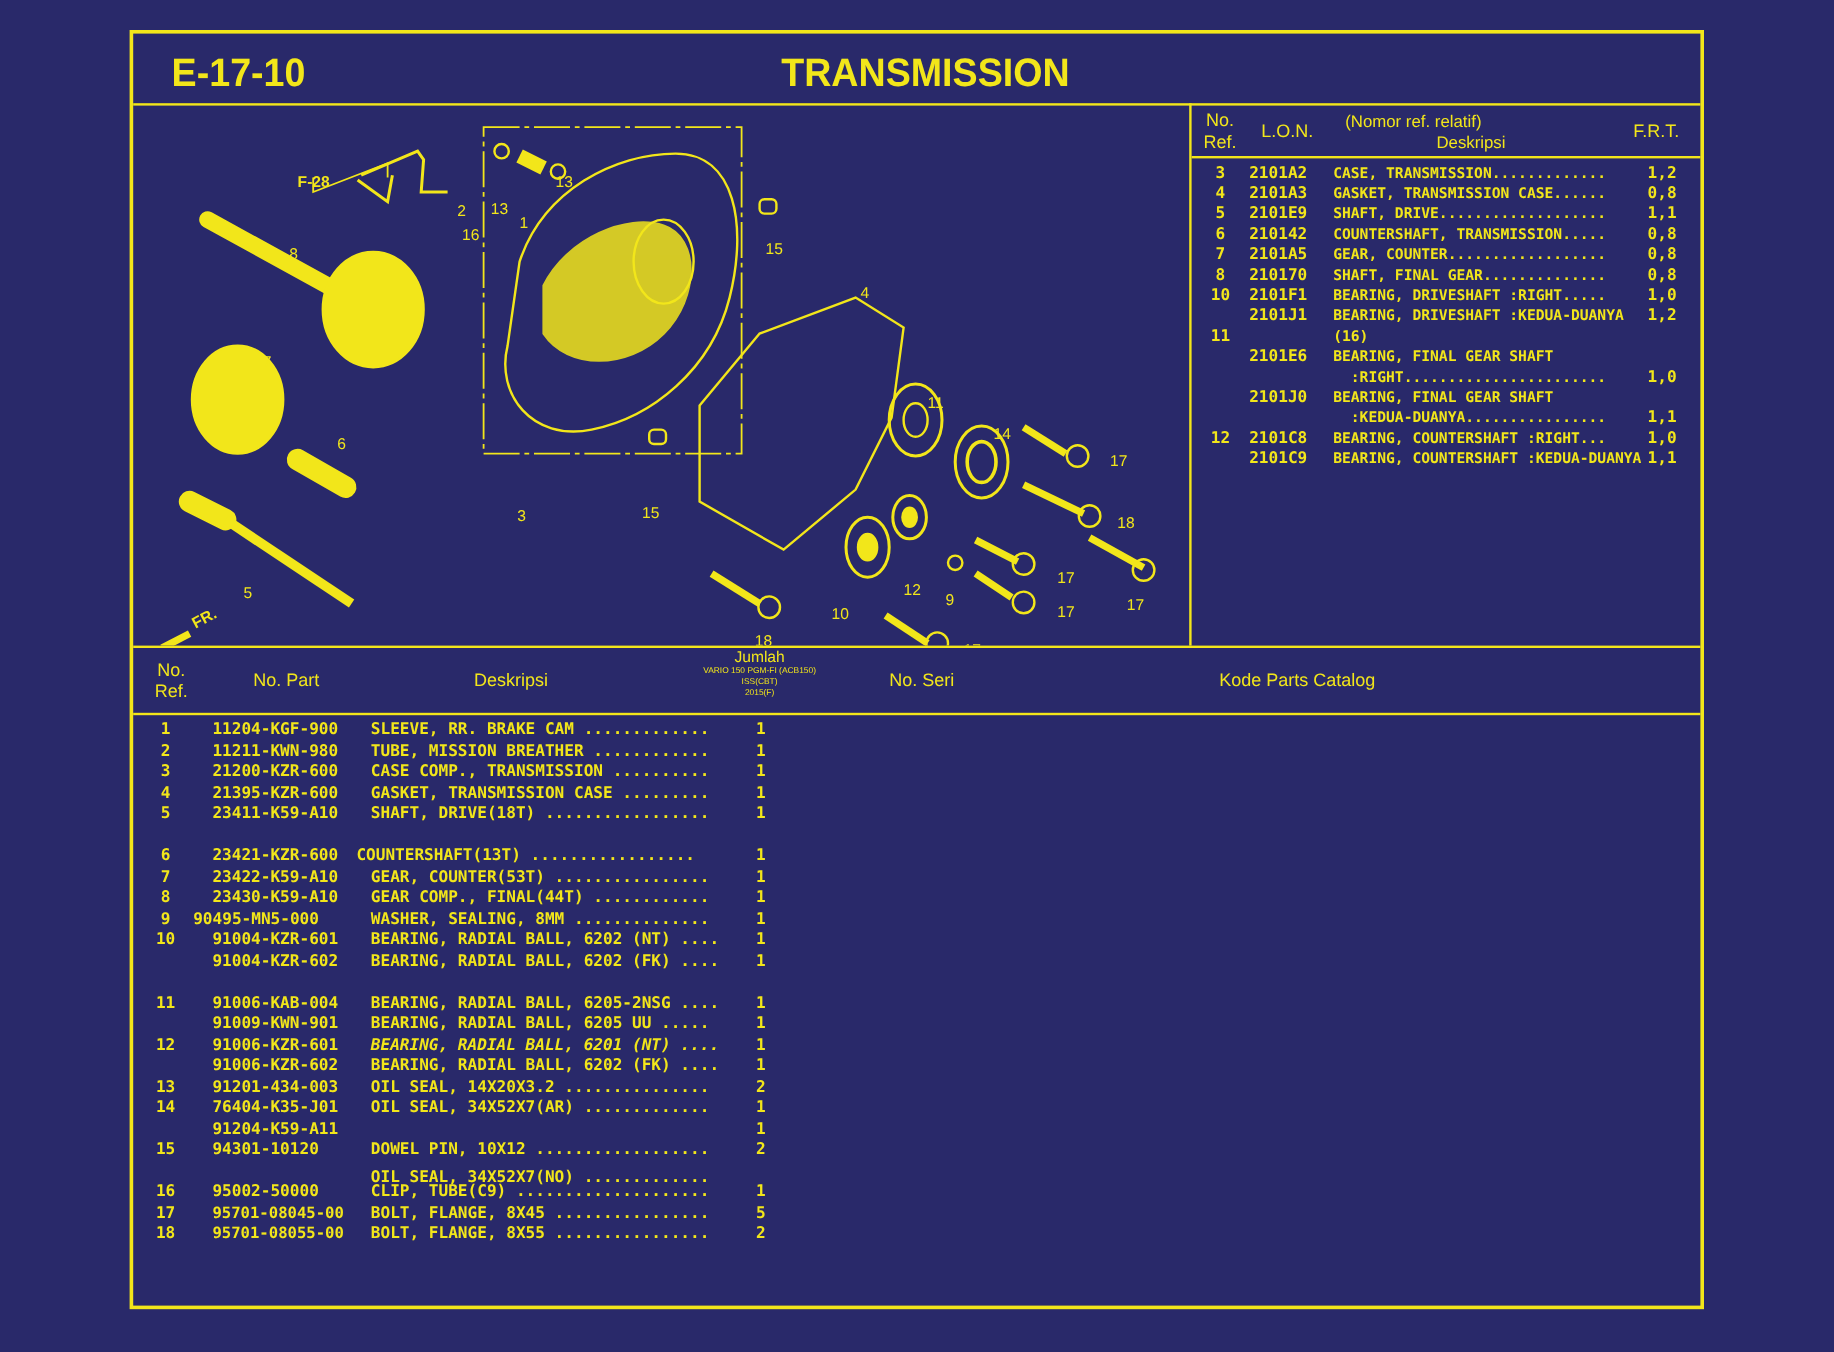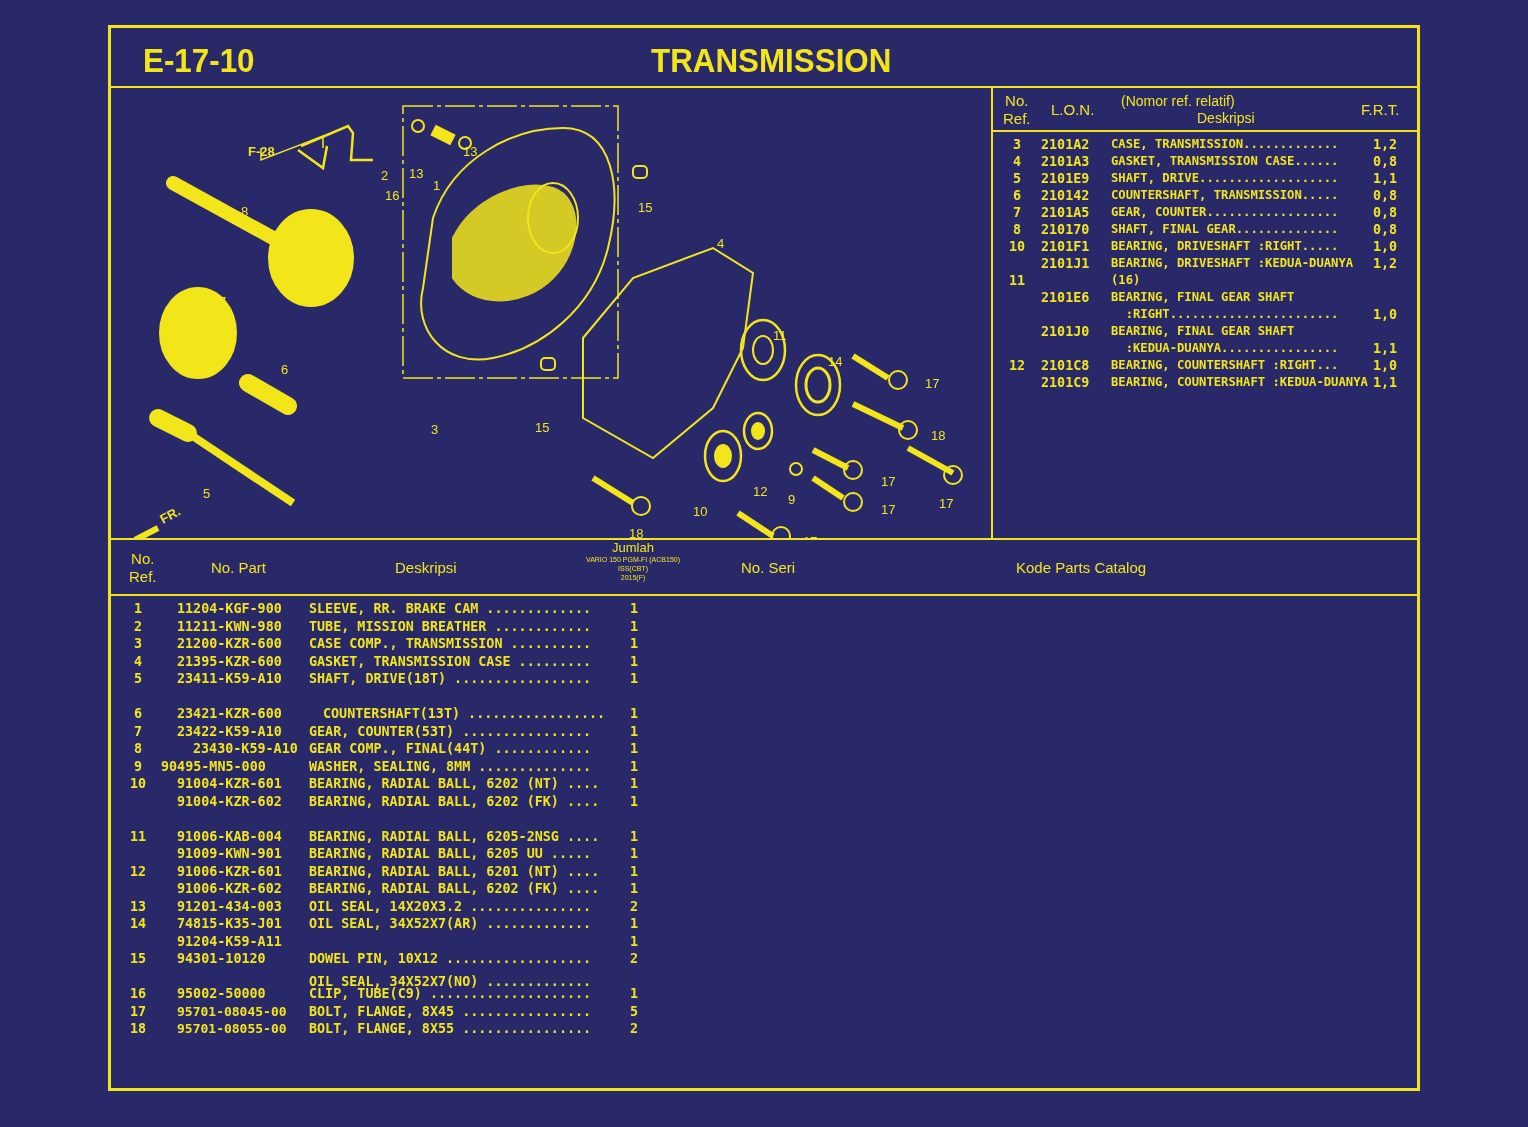--- a/index.html
+++ b/index.html
@@ -184,31 +184,31 @@
     <div class="hdr" style="left:905px;top:19px;">Kode Parts Catalog</div>
   </div>
   <div class="hline" style="left:0;top:566px;width:1306px;"></div>
 
   <div id="parts-rows" style="position:absolute;left:0;top:572px;width:1306px;">
       <div class="part-row mono" style="top: 0px; width: 540px;"><span style="position: absolute; left: 12px; width: 30px; text-align: center;">1</span><span style="position: absolute; left: 66px;">11204-KGF-900</span><span style="position: absolute; left: 198px;">SLEEVE, RR. BRAKE CAM .............</span><span style="position: absolute; left: 519px;">1</span></div>
       <div class="part-row mono" style="top: 17.5px; width: 540px;"><span style="position: absolute; left: 12px; width: 30px; text-align: center;">2</span><span style="position: absolute; left: 66px;">11211-KWN-980</span><span style="position: absolute; left: 198px; text-align: center;">TUBE, MISSION BREATHER ............</span><span style="position: absolute; left: 519px;">1</span></div>
       <div class="part-row mono" style="top: 35px; width: 540px;"><span style="position: absolute; left: 12px; width: 30px; text-align: center;">3</span><span style="position: absolute; left: 66px;">21200-KZR-600</span><span style="position: absolute; left: 198px;">CASE COMP., TRANSMISSION ..........</span><span style="position: absolute; left: 519px;">1</span></div>
       <div class="part-row mono" style="top: 52.5px; width: 540px;"><span style="position: absolute; left: 12px; width: 30px; text-align: center;">4</span><span style="position: absolute; left: 66px;">21395-KZR-600</span><span style="position: absolute; left: 198px;">GASKET, TRANSMISSION CASE .........</span><span style="position: absolute; left: 519px;">1</span></div>
       <div class="part-row mono" style="top: 70px; width: 540px;"><span style="position: absolute; left: 12px; width: 30px; text-align: center;">5</span><span style="position: absolute; left: 66px;">23411-K59-A10</span><span style="position: absolute; left: 198px;">SHAFT, DRIVE(18T) .................</span><span style="position: absolute; left: 519px;">1</span></div>
-      <div class="part-row mono" style="top: 105px; width: 540px;"><span style="position: absolute; left: 12px; width: 30px; text-align: center;">6</span><span style="position: absolute; left: 66px;">23421-KZR-600</span><span style="position: absolute; left: 212px;">COUNTERSHAFT(13T) .................</span><span style="position: absolute; left: 519px;">1</span></div>
+      <div class="part-row mono" style="top: 105px; width: 540px;"><span style="position: absolute; left: 12px; width: 30px; text-align: center;">6</span><span style="position: absolute; left: 66px;">23421-KZR-600</span><span style="position: absolute; left: 186px;">COUNTERSHAFT(13T) .................</span><span style="position: absolute; left: 519px;">1</span></div>
       <div class="part-row mono" style="top: 122.5px; width: 540px;"><span style="position: absolute; left: 12px; width: 30px; text-align: center;">7</span><span style="position: absolute; left: 66px;">23422-K59-A10</span><span style="position: absolute; left: 198px;">GEAR, COUNTER(53T) ................</span><span style="position: absolute; left: 519px;">1</span></div>
-      <div class="part-row mono" style="top: 140px; width: 540px;"><span style="position: absolute; left: 12px; width: 30px; text-align: center;">8</span><span style="position: absolute; left: 82px;">23430-K59-A10</span><span style="position: absolute; left: 198px;">GEAR COMP., FINAL(44T) ............</span><span style="position: absolute; left: 519px;">1</span></div>
+      <div class="part-row mono" style="top: 140px; width: 540px;"><span style="position: absolute; left: 12px; width: 30px; text-align: center;">8</span><span style="position: absolute; left: 66px;">23430-K59-A10</span><span style="position: absolute; left: 198px;">GEAR COMP., FINAL(44T) ............</span><span style="position: absolute; left: 519px;">1</span></div>
       <div class="part-row mono" style="top: 157.5px; width: 540px;"><span style="position: absolute; left: 12px; width: 30px; text-align: center;">9</span><span style="position: absolute; left: 50px;">90495-MN5-000</span><span style="position: absolute; left: 198px;">WASHER, SEALING, 8MM ..............</span><span style="position: absolute; left: 519px;">1</span></div>
       <div class="part-row mono" style="top: 175px; width: 540px;"><span style="position: absolute; left: 12px; width: 30px; text-align: center;">10</span><span style="position: absolute; left: 66px;">91004-KZR-601</span><span style="position: absolute; left: 198px;">BEARING, RADIAL BALL, 6202 (NT) ....</span><span style="position: absolute; left: 519px;">1</span></div>
       <div class="part-row mono" style="top: 192.5px; width: 540px;"><span style="position: absolute; left: 12px; width: 30px; text-align: center;"></span><span style="position: absolute; left: 66px;">91004-KZR-602</span><span style="position: absolute; left: 198px;">BEARING, RADIAL BALL, 6202 (FK) ....</span><span style="position: absolute; left: 519px;">1</span></div>
       <div class="part-row mono" style="top: 227.5px; width: 540px;"><span style="position: absolute; left: 12px; width: 30px; text-align: center;">11</span><span style="position: absolute; left: 66px;">91006-KAB-004</span><span style="position: absolute; left: 198px;">BEARING, RADIAL BALL, 6205-2NSG ....</span><span style="position: absolute; left: 519px;">1</span></div>
       <div class="part-row mono" style="top: 245px; width: 540px;"><span style="position: absolute; left: 12px; width: 30px; text-align: center;"></span><span style="position: absolute; left: 66px;">91009-KWN-901</span><span style="position: absolute; left: 198px;">BEARING, RADIAL BALL, 6205 UU .....</span><span style="position: absolute; left: 519px;">1</span></div>
-      <div class="part-row mono" style="top: 262.5px; width: 540px;"><span style="position: absolute; left: 12px; width: 30px; text-align: center;">12</span><span style="position: absolute; left: 66px;">91006-KZR-601</span><span style="position: absolute; left: 198px;">BEARING, RADIAL BALL, 6201 (NT) ....</span><span style="position: absolute; left: 519px;">1</span></div>
+      <div class="part-row mono" style="top: 262.5px; width: 540px;"><span style="position: absolute; left: 12px; width: 30px; text-align: center;">12</span><span style="position: absolute; left: 66px;">91006-KZR-601</span><span style="position: absolute; left: 198px; font-style: italic;">BEARING, RADIAL BALL, 6201 (NT) ....</span><span style="position: absolute; left: 519px;">1</span></div>
       <div class="part-row mono" style="top: 280px; width: 540px;"><span style="position: absolute; left: 12px; width: 30px; text-align: center;"></span><span style="position: absolute; left: 66px;">91006-KZR-602</span><span style="position: absolute; left: 198px;">BEARING, RADIAL BALL, 6202 (FK) ....</span><span style="position: absolute; left: 519px;">1</span></div>
       <div class="part-row mono" style="top: 297.5px; width: 540px;"><span style="position: absolute; left: 12px; width: 30px; text-align: center;">13</span><span style="position: absolute; left: 66px;">91201-434-003</span><span style="position: absolute; left: 198px;">OIL SEAL, 14X20X3.2 ...............</span><span style="position: absolute; left: 519px;">2</span></div>
-      <div class="part-row mono" style="top: 315px; width: 540px;"><span style="position: absolute; left: 12px; width: 30px; text-align: center;">14</span><span style="position: absolute; left: 66px;">74815-K35-J01</span><span style="position: absolute; left: 198px;">OIL SEAL, 34X52X7(AR) .............</span><span style="position: absolute; left: 519px;">1</span></div>
+      <div class="part-row mono" style="top: 315px; width: 540px;"><span style="position: absolute; left: 12px; width: 30px; text-align: center;">14</span><span style="position: absolute; left: 66px;">76404-K35-J01</span><span style="position: absolute; left: 198px;">OIL SEAL, 34X52X7(AR) .............</span><span style="position: absolute; left: 519px;">1</span></div>
       <div class="part-row mono" style="top: 332.5px; width: 540px;"><span style="position: absolute; left: 12px; width: 30px; text-align: center;"></span><span style="position: absolute; left: 66px;">91204-K59-A11</span><span style="position: absolute; left: 198px; margin-top: 40px;">OIL SEAL, 34X52X7(NO) .............</span><span style="position: absolute; left: 519px;">1</span></div>
       <div class="part-row mono" style="top: 350px; width: 540px;"><span style="position: absolute; left: 12px; width: 30px; text-align: center;">15</span><span style="position: absolute; left: 66px;">94301-10120</span><span style="position: absolute; left: 198px;">DOWEL PIN, 10X12 ..................</span><span style="position: absolute; left: 519px;">2</span></div>
       <div class="part-row mono" style="top: 385px; width: 540px;"><span style="position: absolute; left: 12px; width: 30px; text-align: center;">16</span><span style="position: absolute; left: 66px;">95002-50000</span><span style="position: absolute; left: 198px;">CLIP, TUBE(C9) ....................</span><span style="position: absolute; left: 519px;">1</span></div>
       <div class="part-row mono" style="top: 402.5px; width: 540px;"><span style="position: absolute; left: 12px; width: 30px; text-align: center;">17</span><span style="position: absolute; left: 66px; font-size: 13px;">95701-08045-00</span><span style="position: absolute; left: 198px;">BOLT, FLANGE, 8X45 ................</span><span style="position: absolute; left: 519px;">5</span></div>
       <div class="part-row mono" style="top: 420px; width: 540px;"><span style="position: absolute; left: 12px; width: 30px; text-align: center;">18</span><span style="position: absolute; left: 66px; font-size: 13px;">95701-08055-00</span><span style="position: absolute; left: 198px;">BOLT, FLANGE, 8X55 ................</span><span style="position: absolute; left: 519px;">2</span></div>
     </div>
 </div>
 
 </body></html>

